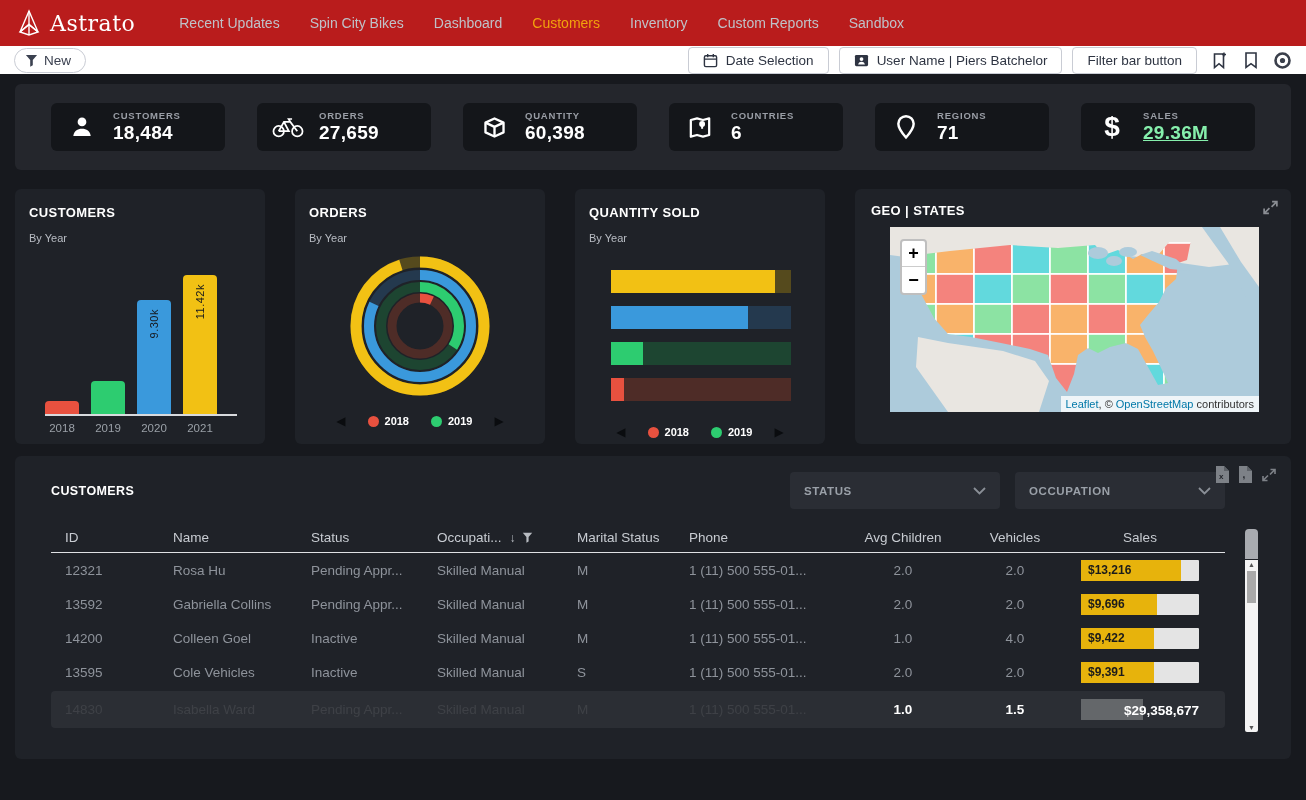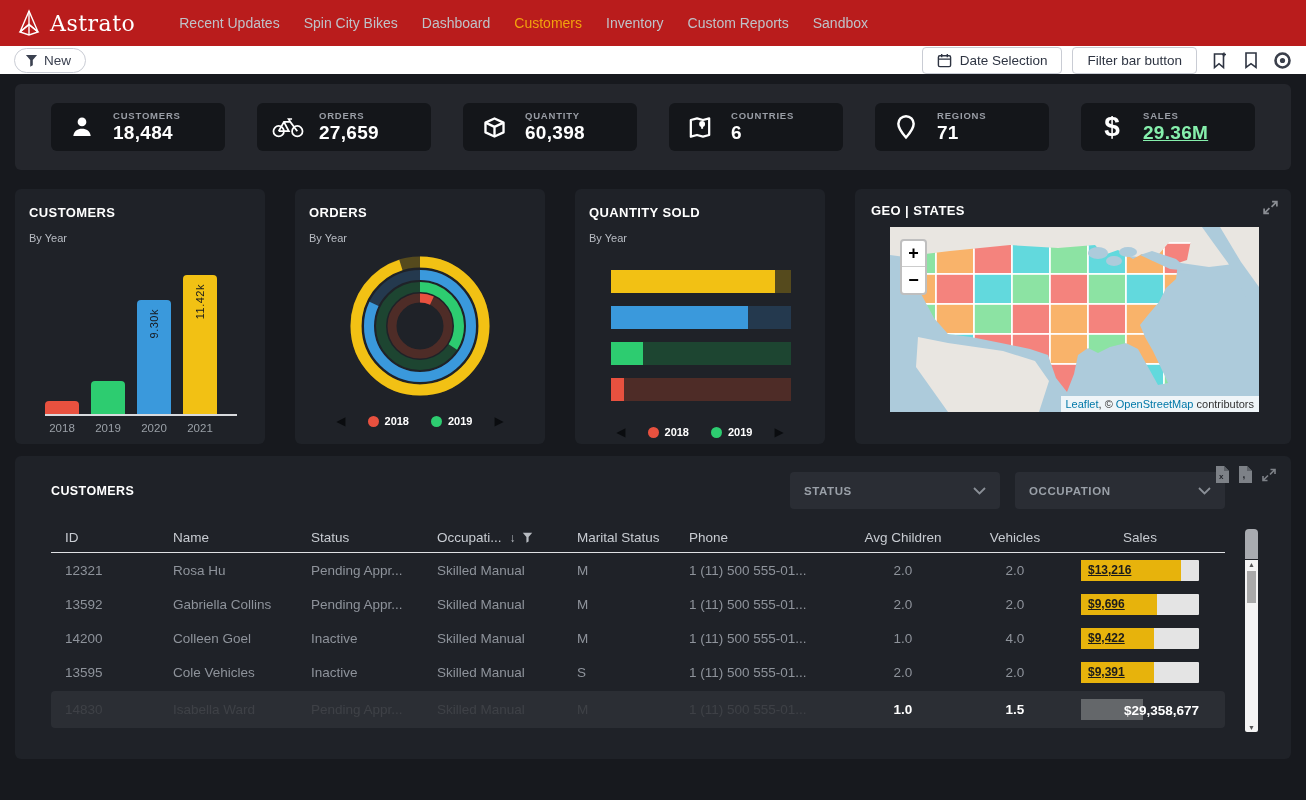--- a/index.html
+++ b/index.html
@@ -3,21 +3,21 @@
 <meta charset="utf-8">
 <style>
   * { margin:0; padding:0; box-sizing:border-box; }
   html,body { width:1306px; height:800px; }
   body { font-family:"Liberation Sans", sans-serif; background:#17191e; overflow:hidden; color:#fff; }
 
   
   .nav { height:46px; background:#b91c1c; display:flex; align-items:center; padding:0 16px; }
   .brand { display:flex; align-items:center; gap:8px; margin-right:30px; }
   .brand-name { font-family:"DejaVu Serif", serif; font-size:22px; color:#fff; letter-spacing:.5px; }
-  .nav-items { display:flex; list-style:none; gap:24px; margin-left:14px; }
+  .nav-items { display:flex; list-style:none; gap:30px; margin-left:14px; }
   .nav-item { font-size:14px; color:#bfc2c8; cursor:pointer; white-space:nowrap; }
   .nav-item.active { color:#f2a20d; }
 
   
   .toolbar { height:28px; background:#ffffff; display:flex; align-items:center; padding:0 14px; justify-content:space-between; }
   .pill { display:inline-flex; align-items:center; gap:6px; border:1px solid #c9ccd4; border-radius:14px; padding:4px 14px 4px 10px; color:#3b4150; font-size:13.5px; background:#fff; cursor:pointer; }
   .tb-right { display:flex; align-items:center; gap:10px; }
   .tb-btn { display:inline-flex; align-items:center; gap:8px; border:1px solid #c9ccd4; border-radius:4px; padding:5px 14px; font-size:13.5px; color:#2e3442; background:#fff; cursor:pointer; white-space:nowrap; }
   .tb-icon { color:#2e3442; display:inline-flex; cursor:pointer; margin-left:4px; }
 
@@ -84,21 +84,21 @@
 
   .grid { margin:14px 66px 0 36px; }
   .grid-row { display:grid; grid-template-columns:108px 138px 126px 140px 112px 168px 112px 112px 138px; align-items:center; height:34px; font-size:13.5px; color:#8e939b; }
   .grid-row.header { color:#c8ccd2; height:30px; border-bottom:1px solid #dfe1e4; font-size:13.5px; }
   .cell { padding-left:14px; white-space:nowrap; overflow:hidden; }
   .cell.r { text-align:center; padding-right:6px; }
   .occ-head { display:flex; align-items:center; gap:8px; }
   .sort-glyphs { color:#b7bbc1; font-size:12px; display:flex; gap:6px; align-items:center; }
   .salesbar { width:118px; height:21px; background:#e4e4e4; margin-left:auto; position:relative; border-radius:1px; }
   .salesbar-fill { position:absolute; left:0; top:0; height:100%; background:#e7b30c; }
-  .salesbar-label { position:absolute; left:7px; top:50%; transform:translateY(-50%); font-size:12px; font-weight:bold; color:#1b1b1b;text-decoration:underline; }
+  .salesbar-label { position:absolute; left:7px; top:50%; transform:translateY(-50%); font-size:12px; font-weight:bold; color:#1b1b1b; }
   .totals { background:#2b2e34; border-radius:4px; height:37px; margin-top:2px; font-weight:bold; color:#fff; }
   .totals .ghost { color:rgba(255,255,255,.09); font-weight:normal; }
   .totals .cell.r { font-size:13.5px; }
   .ghost-bar { width:62px; height:21px; background:#cfd0d2; opacity:.35; margin-left:auto; margin-right:56px; }
   .totals-sales { position:relative; }
   .totals-sales .val { position:absolute; right:6px; top:50%; transform:translateY(-50%); }
 
   
   .sb-cap { position:absolute; right:33px; top:73px; width:13px; height:30px; background:#a8abb0; border-radius:4px 4px 0 0; }
   .sb-track { position:absolute; right:33px; top:104px; width:13px; height:172px; background:#f4f4f4; border-radius:0 0 2px 2px; display:flex; flex-direction:column; align-items:center; cursor:pointer; }
@@ -144,20 +144,30 @@
   </button>
   <div class="tb-right">
     <button class="tb-btn">
       <span>
         <svg width="15" height="15" viewBox="0 0 16 16" fill="none" stroke="#2e3442" stroke-width="1.5">
           <rect x="1.5" y="3" width="13" height="11.5" rx="1.5"></rect>
             <path d="M1.5 6.5h13M5 1v3.5M11 1v3.5"></path>
         </svg>
       </span>
       <span>Date Selection</span>
+    </button>
+    <button class="tb-btn">
+      <span>
+        <svg width="15" height="15" viewBox="0 0 16 16">
+            <rect x="1" y="2" width="14" height="12" rx="1.5" fill="#2e3442"></rect>
+            <circle cx="8" cy="6.4" r="2" fill="#fff"></circle>
+            <path d="M4.4 12.2c.5-2 2-2.8 3.6-2.8s3.1.8 3.6 2.8Z" fill="#fff"></path>
+          </svg>
+      </span>
+      <span>User Name | Piers Batchelor</span>
     </button>
     <button class="tb-btn">
       <span>Filter bar button</span>
     </button>
     <span class="tb-icon">
       <svg width="18" height="19" viewBox="0 0 18 19" fill="none" stroke="#2e3442" stroke-width="1.6">
         <path d="M3.5 3h9v13.5L8 12.7l-4.5 3.8Z"></path>
           <path d="M13 1.5v4M11 3.5h4" stroke-width="1.4"></path>
       </svg>
     </span>

